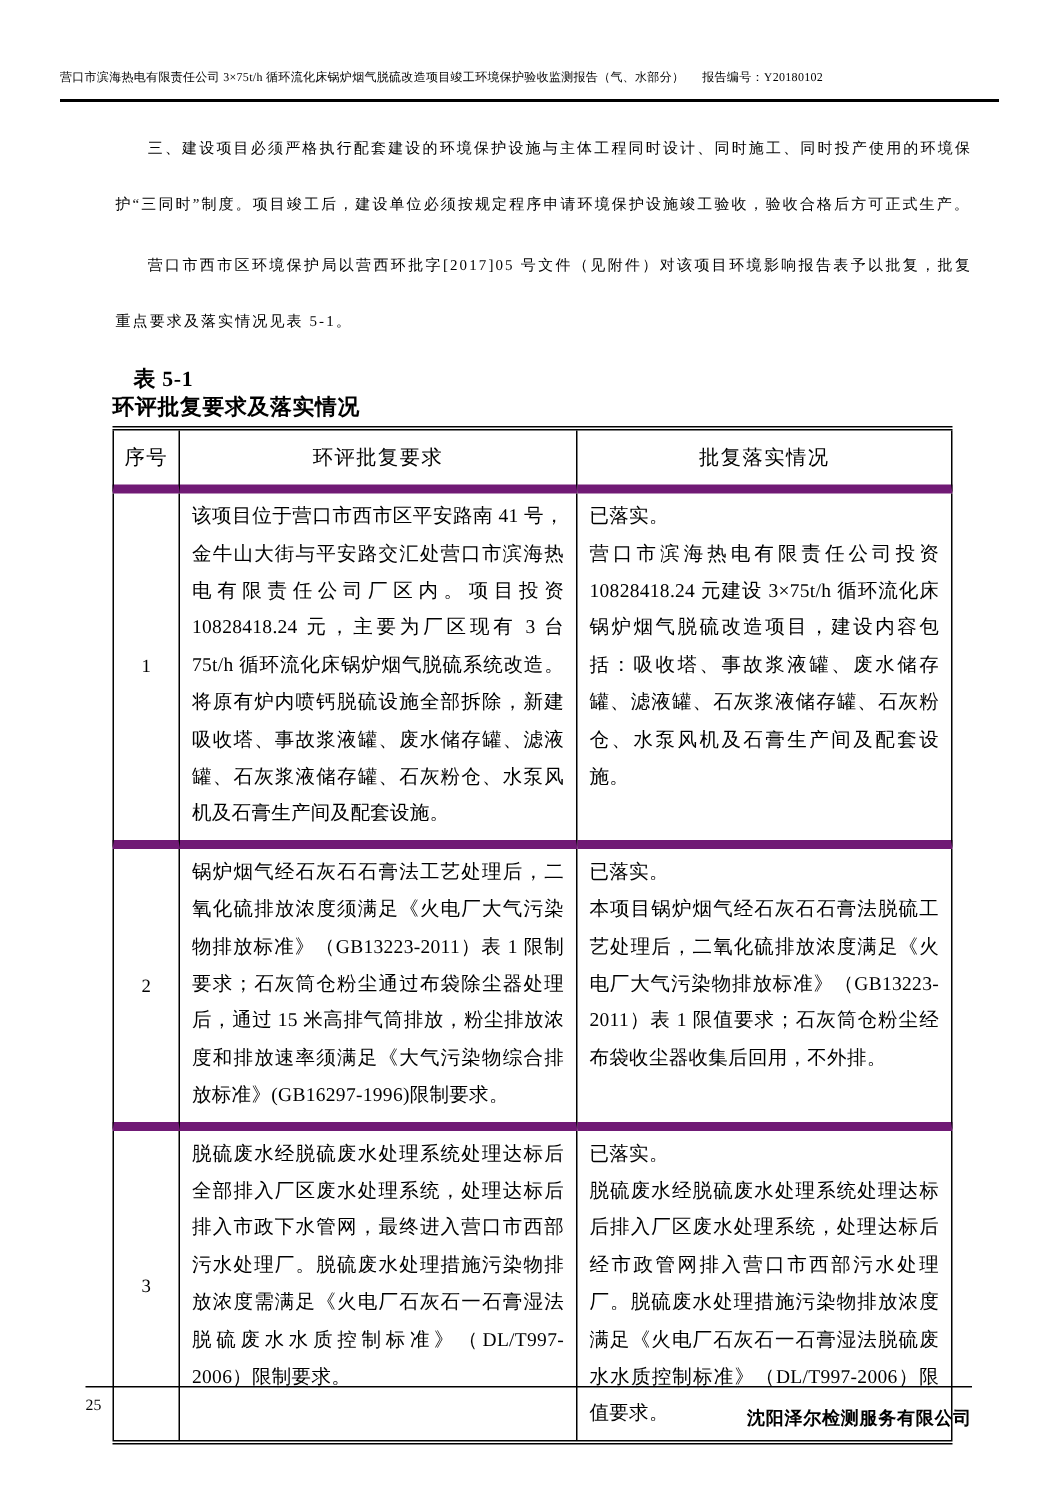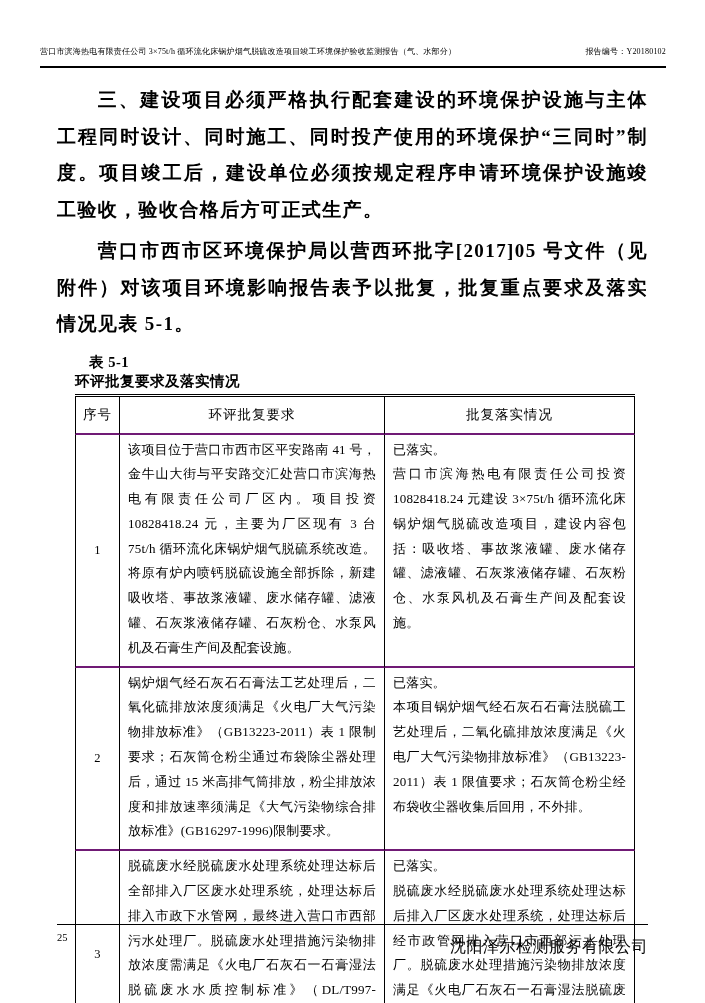--- a/index.html
+++ b/index.html
@@ -8,31 +8,31 @@
     width: 705px; height: 1003px;
     font-family: "Liberation Serif", "DejaVu Serif", serif;
     color: #000; position: relative; overflow: hidden;
   }
   .page { position: relative; width: 705px; height: 1003px; background: #fff; }
 
   
   .doc-header {
     position: absolute; top: 46px; left: 40px; width: 626px;
     border-bottom: 2px solid #000; padding-bottom: 9px;
-    display: flex; justify-content: space-between; align-items: flex-end;
+    display: flex; align-items: flex-end;
     font-size: 8px; letter-spacing: 0.2px; white-space: nowrap;
   }
   .doc-header .hdr-title { overflow: hidden; }
   .doc-header .hdr-no { margin-left: 12px; flex: none; }
 
   
   .content { position: absolute; top: 82px; left: 57px; width: 591px; }
   .body-para {
-    font-size: 19px; line-height: 36.5px; letter-spacing: 1.4px;
-    text-align: justify; text-indent: 2.15em; font-weight: 700;
+    font-size: 10px; line-height: 36.5px; letter-spacing: 1.4px;
+    text-align: justify; text-indent: 2.15em; font-weight: 400; margin-left: 20px;
   }
   .section-heading {
     font-size: 16.5px; font-weight: bold; line-height: 26px;
     margin-top: 10px; letter-spacing: 0.8px;
   }
   .para-2 { margin-top: 5px; }
 
   
   .tbl-caption {
     width: 560px; margin-left: 18px; margin-top: 10px;
@@ -42,21 +42,21 @@
   .tbl-caption .cap-no { padding-left: 14px; flex: none; }
   .tbl-caption .cap-title { flex: 1; text-align: right; }
 
   
   table.review-table {
     width: 560px; margin-left: 18px; margin-top: 3px;
     border-collapse: separate; border-spacing: 0;
     border-top: 3px double #000; border-bottom: 3px double #000;
   }
   .review-table th, .review-table td {
-    border-right: 1px solid #000; border-bottom: 2px solid #701a75;
+    border-right: 1px solid #000; border-bottom: 6px solid #701a75;
     font-weight: normal;
   }
   .review-table th:first-child, .review-table td:first-child { border-left: 1px solid #000; }
   .review-table tbody tr:last-child td { border-bottom: none; }
   .review-table th {
     font-size: 13.5px; padding: 9px 2px; text-align: center; letter-spacing: 1px;
   }
   .review-table td {
     font-size: 13px; line-height: 24.8px; padding: 3px 8px 5px;
     vertical-align: top; text-align: justify; letter-spacing: 0.2px;
@@ -69,21 +69,21 @@
   
   .doc-footer {
     position: absolute; top: 924px; left: 57px; width: 591px;
     border-top: 1px solid #000;
   }
   .page-number {
     display: block; margin-top: 7px; font-size: 10.5px;
   }
   .footer-company {
     position: absolute; right: 0; top: 12px;
-    font-weight: normal; font-size: 16px; letter-spacing: 0.5px;
+    font-weight: bold; font-size: 12px; letter-spacing: 0.5px;
   }
 </style>
 </head>
 <body>
 
 <div class="page">
 
   <div class="doc-header">
     <span class="hdr-title">营口市滨海热电有限责任公司 3×75t/h 循环流化床锅炉烟气脱硫改造项目竣工环境保护验收监测报告（气、水部分）</span>
     <span class="hdr-no">报告编号：Y20180102</span>

